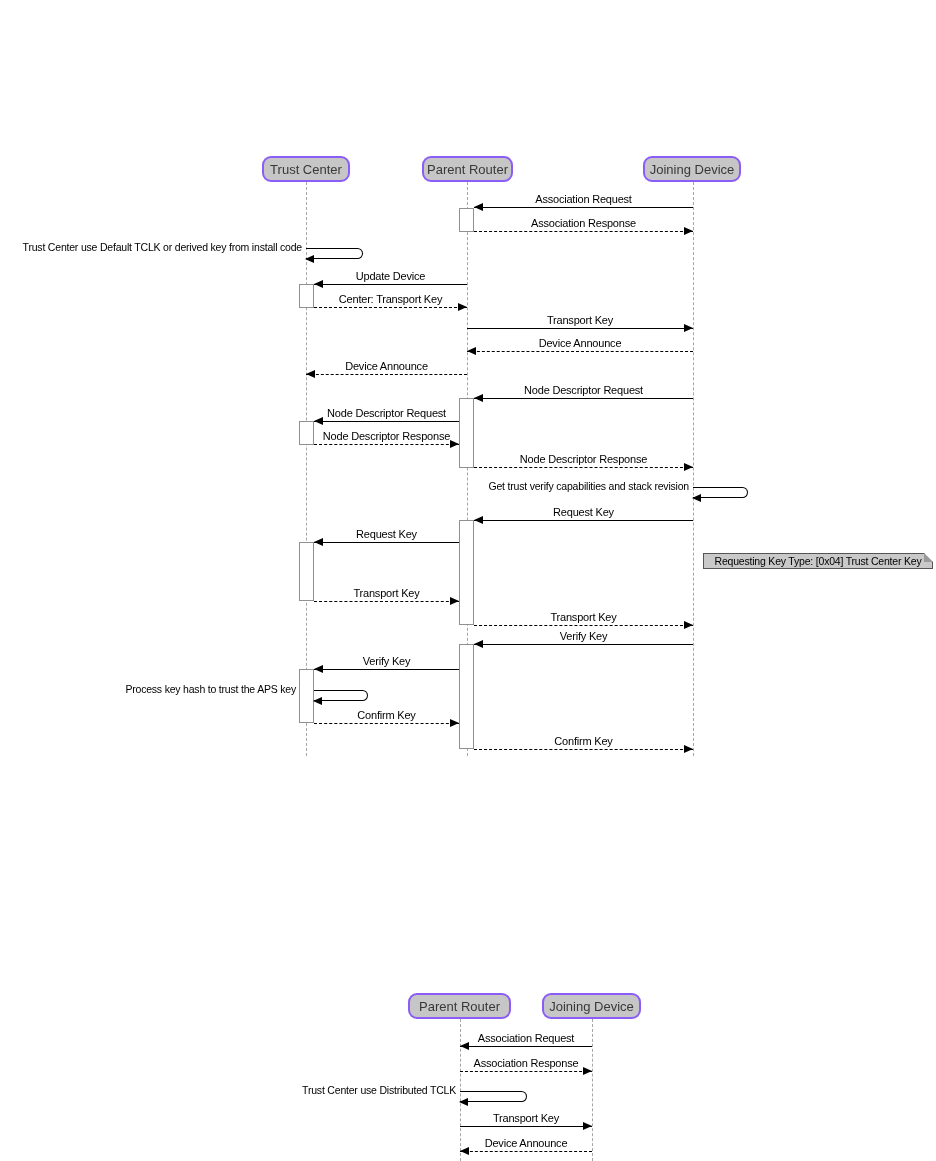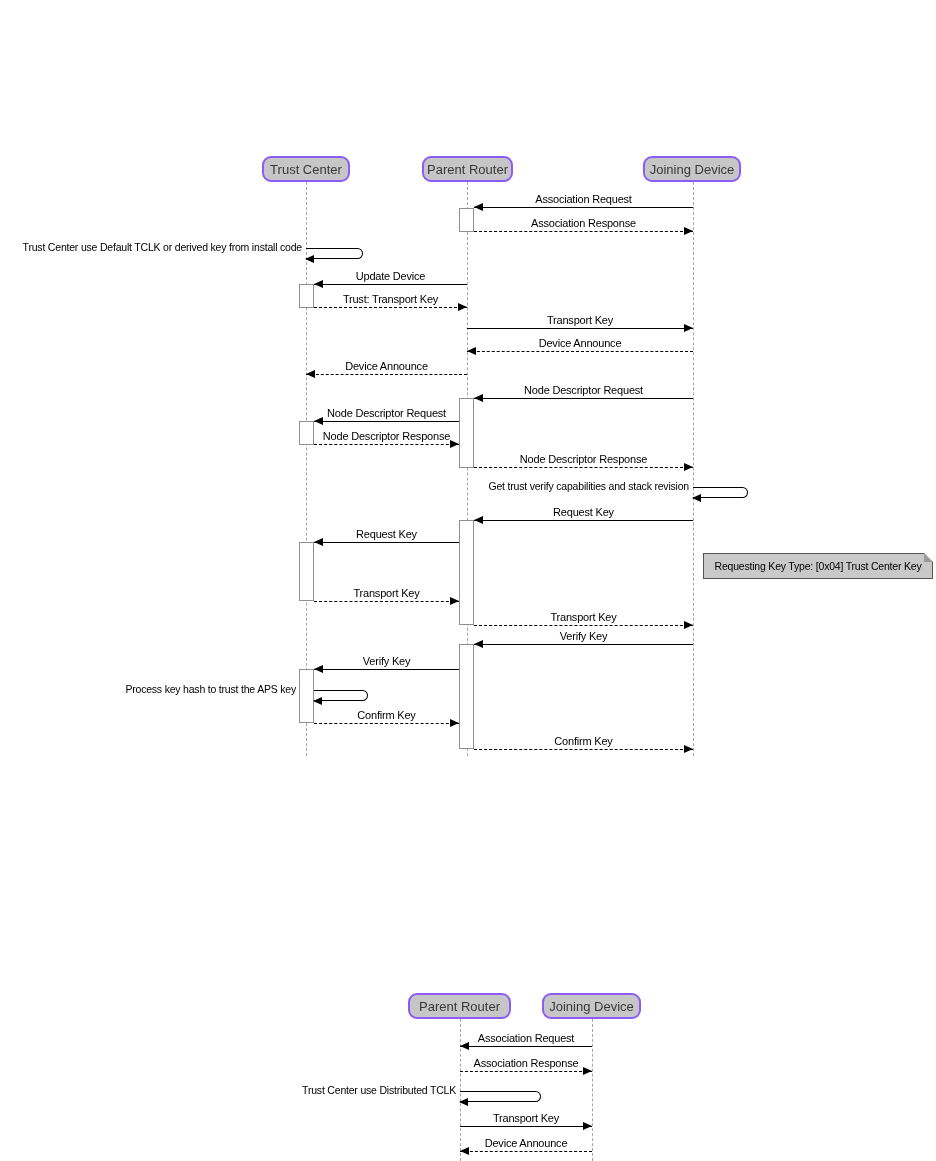--- a/index.html
+++ b/index.html
@@ -93,21 +93,21 @@
       <div class="loop"></div>
       <div class="head w"></div>
     </div>
 
     <div class="msg solid" style="left:314px;top:284px;width:153px">
       <div class="lbl">Update Device</div>
       <div class="line"></div>
       <div class="head w"></div>
     </div>
     <div class="msg dashed" style="left:314px;top:307px;width:153px">
-      <div class="lbl">Trust: Transport Key</div>
+      <div class="lbl">Center: Transport Key</div>
       <div class="line"></div>
       <div class="head e"></div>
     </div>
     <div class="msg solid" style="left:467px;top:328px;width:226px">
       <div class="lbl">Transport Key</div>
       <div class="line"></div>
       <div class="head e"></div>
     </div>
     <div class="msg dashed" style="left:467px;top:351px;width:226px">
       <div class="lbl">Device Announce</div>
@@ -150,21 +150,21 @@
       <div class="lbl">Request Key</div>
       <div class="line"></div>
       <div class="head w"></div>
     </div>
     <div class="msg solid" style="left:314px;top:542px;width:145px">
       <div class="lbl">Request Key</div>
       <div class="line"></div>
       <div class="head w"></div>
     </div>
 
-    <div class="note" style="left:703px;top:553px;width:230px;height:26px">
+    <div class="note" style="left:703px;top:553px;width:230px;height:16px">
       <i class="fold-cut"></i>
       <i class="fold-flap"></i>
       <span>Requesting Key Type: [0x04] Trust Center Key</span>
     </div>
 
     <div class="msg dashed" style="left:314px;top:601px;width:145px">
       <div class="lbl">Transport Key</div>
       <div class="line"></div>
       <div class="head e"></div>
     </div>
@@ -214,21 +214,21 @@
       <div class="lbl">Association Request</div>
       <div class="line"></div>
       <div class="head w"></div>
     </div>
     <div class="msg dashed" style="left:460px;top:1071px;width:132px">
       <div class="lbl">Association Response</div>
       <div class="line"></div>
       <div class="head e"></div>
     </div>
 
-    <div class="selfmsg" style="left:460px;top:1091px;width:81px">
+    <div class="selfmsg" style="left:460px;top:1091px;width:67px">
       <div class="lbl">Trust Center use Distributed TCLK</div>
       <div class="loop"></div>
       <div class="head w"></div>
     </div>
 
     <div class="msg solid" style="left:460px;top:1126px;width:132px">
       <div class="lbl">Transport Key</div>
       <div class="line"></div>
       <div class="head e"></div>
     </div>

